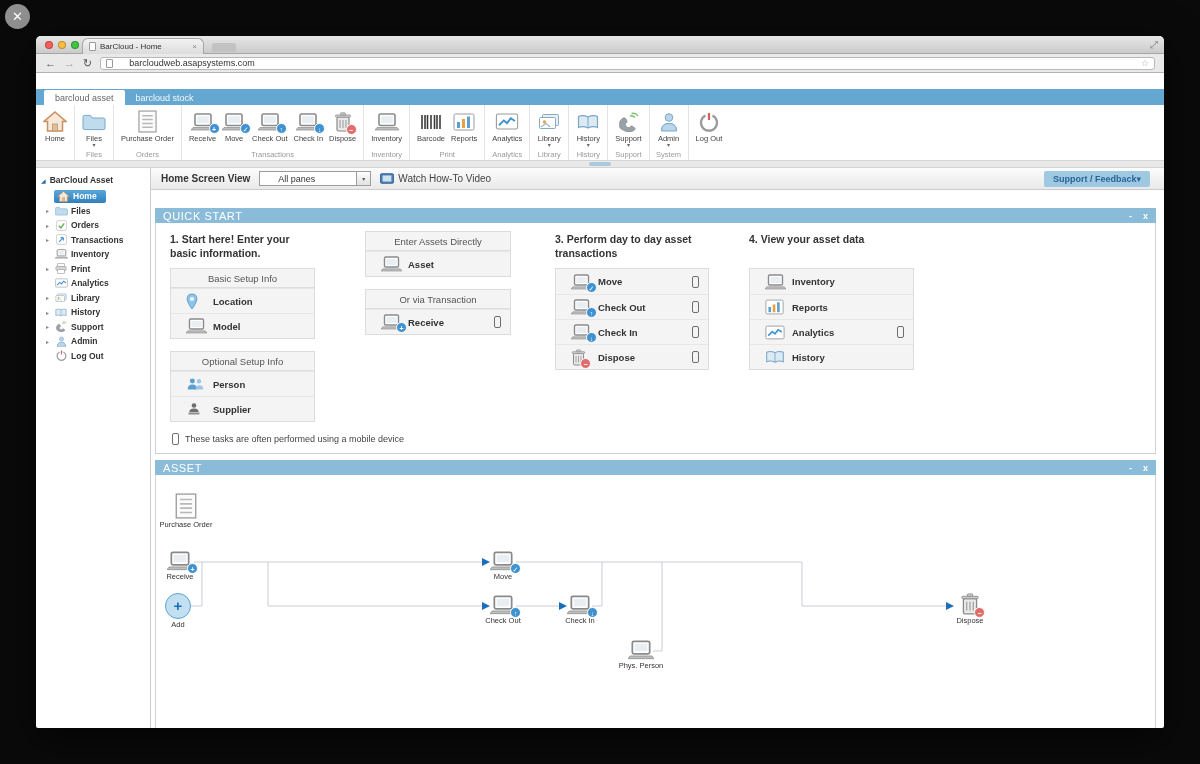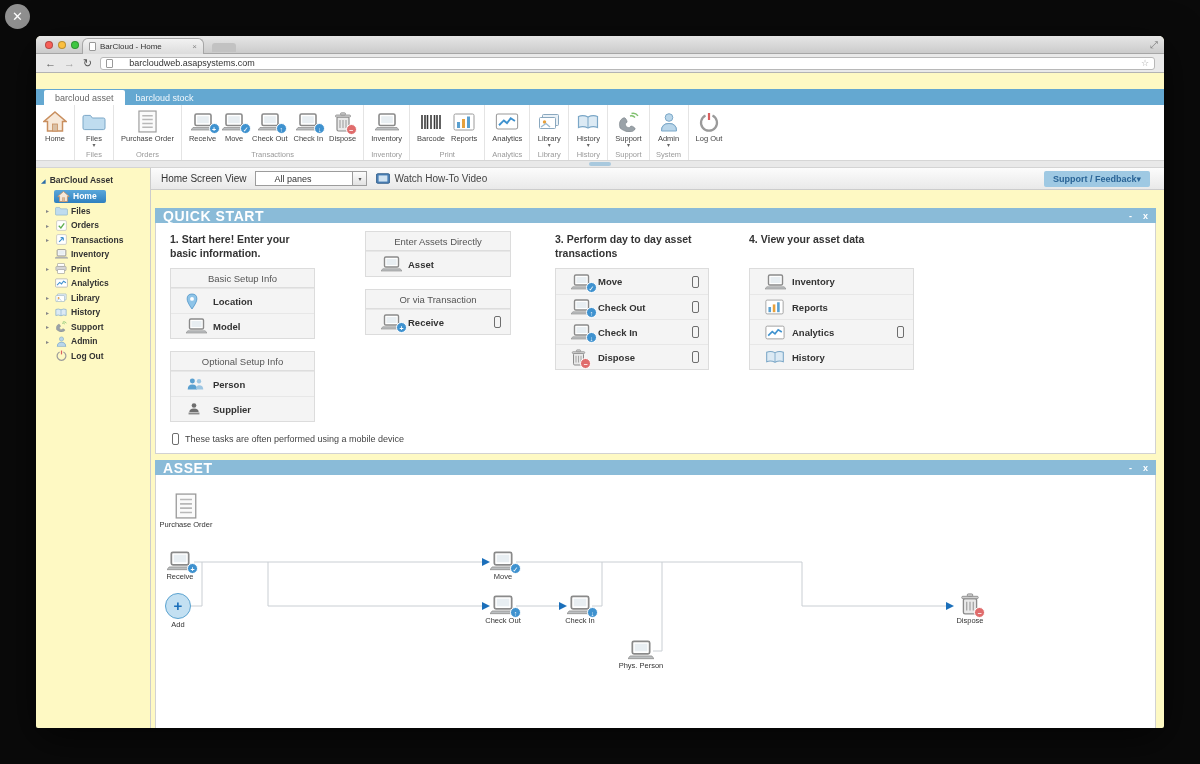--- a/index.html
+++ b/index.html
@@ -1,20 +1,20 @@
 <!DOCTYPE html>
 <html><head>
 <meta charset="utf-8">
 <style>
   *{box-sizing:border-box;margin:0;padding:0}
   body{width:1200px;height:764px;background:#0a0a0a;position:relative;
        font-family:"Liberation Sans","DejaVu Sans",sans-serif;overflow:hidden}
   .lb-close{position:absolute;left:5px;top:4px;width:25px;height:25px;border-radius:50%;
     background:#909090;color:#fff;font-size:13px;font-weight:bold;text-align:center;line-height:25px;cursor:pointer}
-  .window{position:absolute;left:36px;top:36px;width:1128px;height:692px;background:#fef9c3;
+  .window{position:absolute;left:36px;top:36px;width:1128px;height:692px;background:#ffffff;
     border-radius:5px 5px 2px 2px;box-shadow:0 10px 40px rgba(0,0,0,.65);overflow:hidden}
   
   .titlebar{height:18px;background:linear-gradient(#e6e6e6,#cbcbcb);border-bottom:1px solid #a6a6a6;position:relative}
   .lights{position:absolute;left:9px;top:5px;display:flex;gap:5px}
   .light{width:8px;height:8px;border-radius:50%;border:0.5px solid rgba(0,0,0,.25)}
   .l-red{background:#f75f58}.l-yel{background:#fbbf3f}.l-grn{background:#3ec642}
   .btab{position:absolute;left:46px;top:2px;width:122px;height:16px;background:linear-gradient(#f2f2f2,#dcdcdc);
     border:1px solid #a6a6a6;border-bottom:none;border-radius:6px 6px 0 0;font-size:8px;color:#333;
     display:flex;align-items:center;padding:0 6px;gap:4px}
   .favicon{width:7px;height:9px;border:1px solid #999;background:#fff;border-radius:1px}
@@ -48,31 +48,31 @@
   .rootarrow{color:#2a6ca8;font-size:6px}
   .titem{display:flex;align-items:center;gap:3px;font-size:8.5px;font-weight:bold;color:#333;height:14.5px;
     padding-left:13px;position:relative;cursor:pointer}
   .texp{position:absolute;left:5px;font-size:6px;color:#888}
   .ticon{width:14px;display:flex;justify-content:center;flex:none}
   .tsel{display:flex;align-items:center;gap:3px;background:linear-gradient(#5aa7da,#2f80bf);
     color:#fff;padding:1px 9px 1px 2px;border-radius:2px}
   .main{flex:1;position:relative;overflow:hidden}
   .viewbar{height:22px;background:linear-gradient(#fcfcfc,#e9e9e9);border-bottom:1px solid #ccc;
     display:flex;align-items:center;padding:0 10px;gap:9px}
-  .vlabel{font-size:10px;font-weight:normal;color:#333}
+  .vlabel{font-size:10px;font-weight:bold;color:#333}
   .vselect{width:112px;height:15px;background:#fff;border:1px solid #9c9c9c;display:flex;align-items:center;
     font-size:9px;color:#333;padding-left:18px;cursor:pointer}
   .vselbtn{margin-left:auto;width:14px;height:100%;border-left:1px solid #9c9c9c;display:flex;align-items:center;
     justify-content:center;font-size:6px;color:#555;background:linear-gradient(#fdfdfd,#e2e2e2)}
   .vvideo{display:flex;align-items:center;gap:4px;font-size:10px;color:#444;cursor:pointer}
   .supportbtn{margin-left:auto;margin-right:4px;background:#9fc9e3;color:#2a6496;font-size:9px;font-weight:bold;
     height:16px;display:flex;align-items:center;padding:0 9px;border-radius:2px;cursor:pointer}
   .panel{margin:0 8px 0 4px}
   .phead{height:15px;background:#8abbd8;display:flex;align-items:center;padding:0 8px;color:#fff}
-  .ptitle{font-size:14px;font-weight:bold;letter-spacing:.6px}
+  .ptitle{font-size:11px;font-weight:normal;letter-spacing:.6px}
   .pctrl{margin-left:auto;display:flex;gap:11px;font-size:9px;font-weight:bold}
   .pctrl span{cursor:pointer}
   .pbody{background:#fff;border:1px solid #d2d2d2;border-top:none}
   .qs-body{padding:8px 14px 0;height:231px}
   .qs-cols{display:flex}
   .qcol1{width:145px;margin-right:50px}.qcol2{width:146px;margin-right:44px}
   .qcol3{width:154px;margin-right:40px}.qcol4{width:165px}
   .qhead{font-size:10.5px;font-weight:bold;color:#333;line-height:1.3;height:30px;margin:2px 0 5px}
   .card{background:#f4f4f4;border:1px solid #dcdcdc}
   .chead{height:19px;display:flex;align-items:center;justify-content:center;font-size:9.5px;color:#555;

